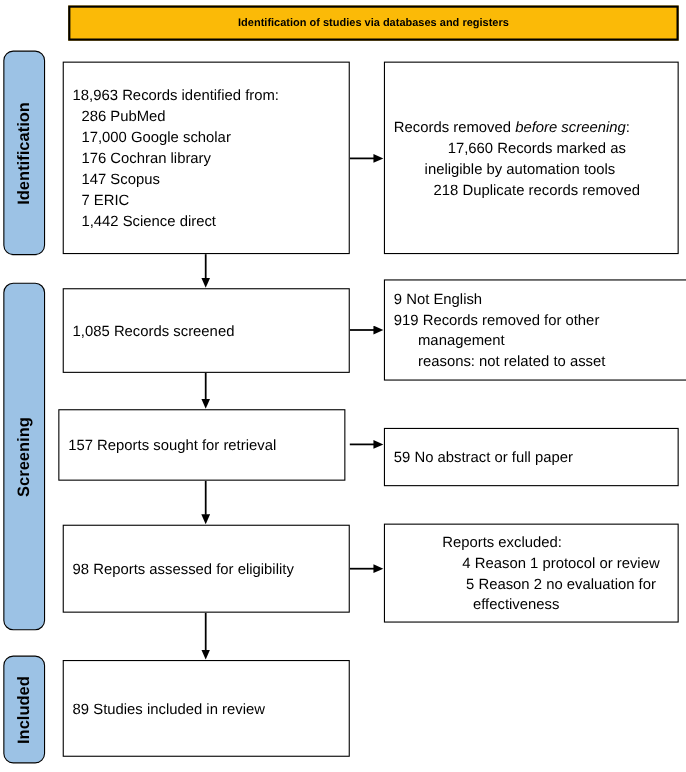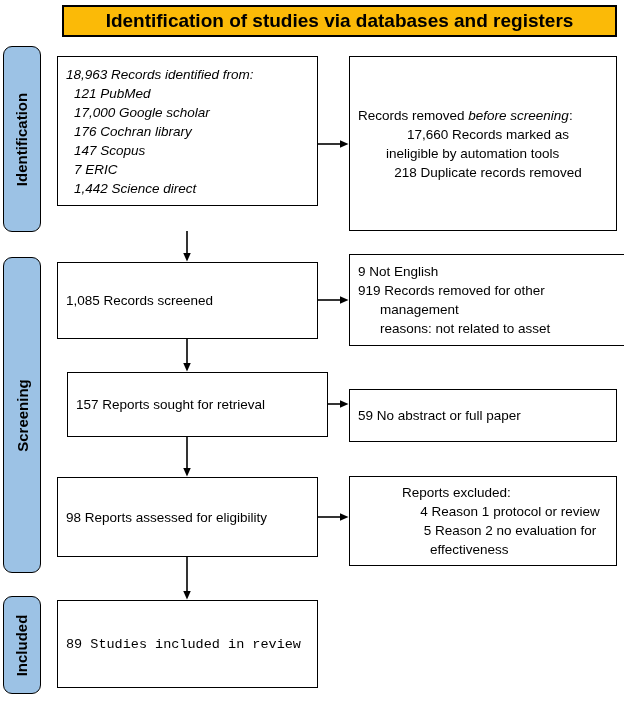--- a/index.html
+++ b/index.html
@@ -10,21 +10,21 @@
     position:relative; width:624px; height:702px; background:#fff; overflow:hidden;
   }
   .arrows {
     position:absolute; left:0; top:0; width:624px; height:702px; pointer-events:none;
   }
   .banner {
     position:absolute; left:62px; top:5px; width:555px; height:32px;
     background:var(--header-bg, #FBBA07);
     border:2px solid var(--line, #000);
     display:flex; align-items:center; justify-content:center;
-    font-weight:bold; font-size:19px;
+    font-weight:bold; font-size:10px;
   }
   .stage {
     position:absolute; left:3px; width:38px;
     background:var(--stage-bg, #9CC2E5);
     border:1.5px solid var(--line, #000);
     border-radius:9px;
     display:flex; align-items:center; justify-content:center;
   }
   .stage-text {
     transform:rotate(-90deg); white-space:nowrap;
@@ -73,43 +73,43 @@
   <div class="stage" style="top:46px;height:186px;">
     <span class="stage-text">Identification</span>
   </div>
   <div class="stage" style="top:257px;height:316px;">
     <span class="stage-text">Screening</span>
   </div>
   <div class="stage" style="top:596px;height:98px;">
     <span class="stage-text">Included</span>
   </div>
 
-  <div class="box stack" style="left:57px;top:56px;width:261px;height:150px;font-style:italic;">
+  <div class="box stack" style="left:57px;top:56px;width:261px;height:175px;">
     <div class="line">18,963 Records identified from:</div>
-    <div class="line pl16">121 PubMed</div>
+    <div class="line pl16">286 PubMed</div>
     <div class="line pl16">17,000 Google scholar</div>
     <div class="line pl16">176 Cochran library</div>
     <div class="line pl16">147 Scopus</div>
     <div class="line pl16">7 ERIC</div>
     <div class="line pl16">1,442 Science direct</div>
   </div>
 
   <div class="box center" style="left:57px;top:262px;width:261px;height:77px;">
     <div class="line">1,085 Records screened</div>
   </div>
 
-  <div class="box center" style="left:67px;top:372px;width:261px;height:65px;">
+  <div class="box center" style="left:53px;top:372px;width:261px;height:65px;">
     <div class="line">157 Reports sought for retrieval</div>
   </div>
 
   <div class="box center" style="left:57px;top:477px;width:261px;height:80px;">
     <div class="line">98 Reports assessed for eligibility</div>
   </div>
 
-  <div class="box center" style="left:57px;top:600px;width:261px;height:88px;font-family:Liberation Mono, monospace;">
+  <div class="box center" style="left:57px;top:600px;width:261px;height:88px;">
     <div class="line">89 Studies included in review</div>
   </div>
 
   <div class="box stack" style="left:349px;top:56px;width:268px;height:175px;">
     <div class="line"><span>Records removed </span><i>before screening</i><span>:</span></div>
     <div class="line pl14">17,660 Records marked as</div>
     <div class="line pl36">ineligible by automation tools</div>
     <div class="line pl14">218 Duplicate records removed</div>
   </div>
 

